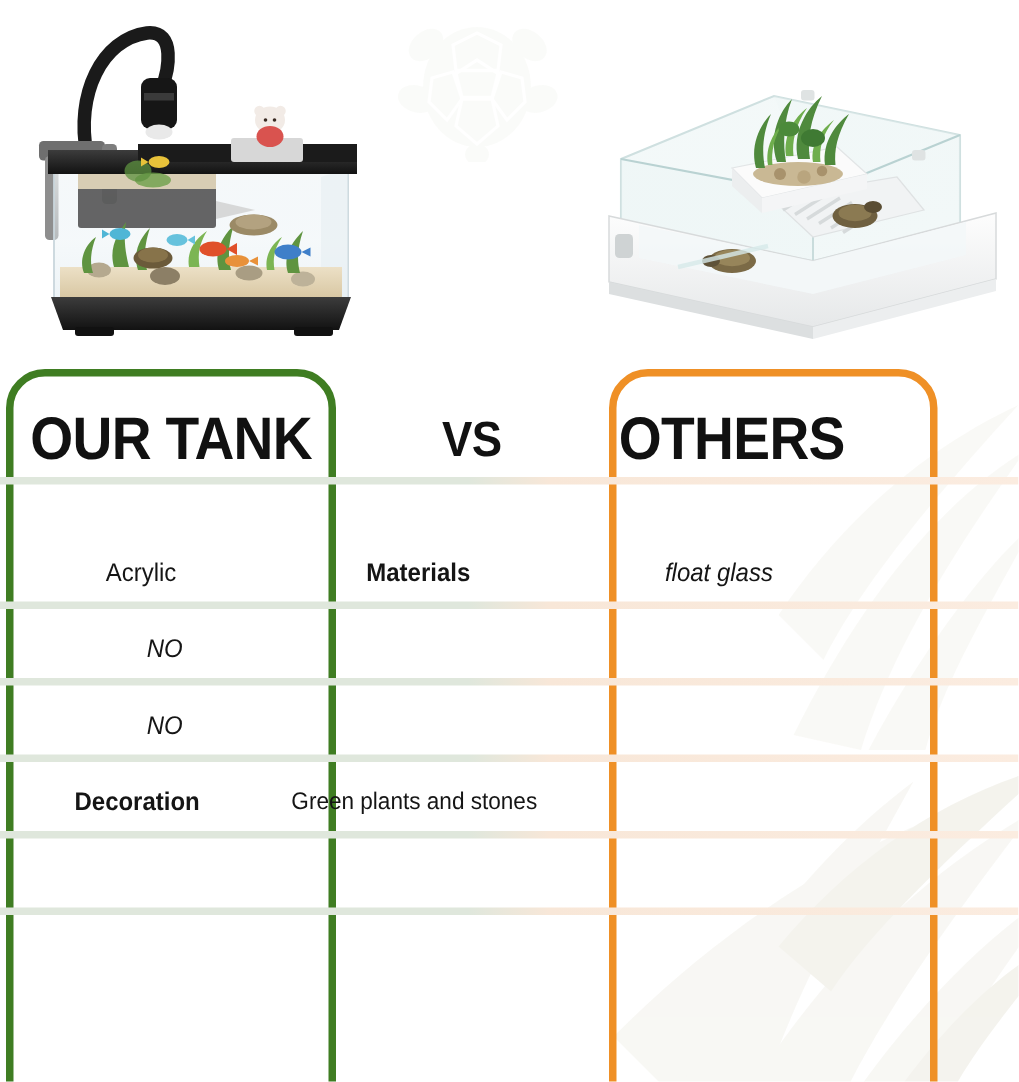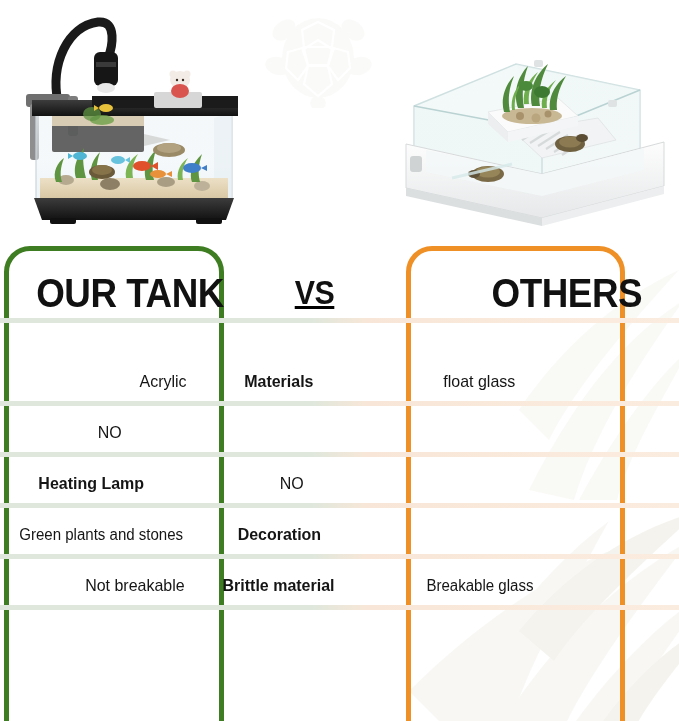--- a/index.html
+++ b/index.html
@@ -35,39 +35,39 @@
   .box{position:absolute;border-style:solid;border-width:5px;border-radius:26px;box-sizing:border-box;background:transparent;}
   .box-our{left:4px;top:6px;width:220px;height:650px;border-color:#3f7d22;}
   .box-others{left:406px;top:6px;width:219px;height:650px;border-color:#ef9026;}
 
   
   .sep{position:absolute;left:0;width:679px;height:5px;
        background:linear-gradient(to right,#dfe7dc 0%,#dfe7dc 46%,#f8e7d8 54%,#fbece0 100%);}
 
   
   .heading{position:absolute;top:24px;height:58px;display:flex;align-items:center;}
-  .heading-our{left:4px;width:220px;justify-content:center;padding-left:16px;}
-  .heading-vs{left:224px;width:182px;justify-content:center;text-decoration:underline;}
-  .heading-others{left:406px;width:243px;justify-content:flex-end;}
+  .heading-our{left:4px;width:220px;justify-content:center;}
+  .heading-vs{left:224px;width:182px;justify-content:center;}
+  .heading-others{left:406px;width:243px;justify-content:flex-start;}
 
   .h-big{
     font-size:40px;font-weight:700;color:#111;letter-spacing:-0.5px;
     transform:scaleX(.92);transform-origin:center;white-space:nowrap;
   }
   .h-vs{
     font-size:33px;font-weight:700;color:#111;letter-spacing:-0.5px;
     transform:scaleX(.92);white-space:nowrap;
   }
 
   
   .row{position:absolute;left:0;width:679px;height:51px;display:flex;}
   .cell{display:flex;align-items:center;justify-content:center;box-sizing:border-box;}
-  .cell-our{width:188px;justify-content:flex-end;}
+  .cell-our{width:188px;}
   .cell-mid{width:182px;justify-content:center;}
-  .cell-others{width:219px;}
+  .cell-others{width:219px;font-style:italic;}
 
   .cell span{
     font-size:17px;color:#151515;white-space:nowrap;
     transform:scaleX(.94);transform-origin:center;
   }
   .cell-mid span{font-weight:600;}
   .cell-our span.tight,.cell-others span.tight{font-size:16px;}
 </style>
 </head>
 <body>
@@ -318,42 +318,28 @@
       </div>
   </div>
 
   <div class="row" style="top:167px">
     <div class="cell cell-others">
         <span>NO</span>
       </div>
   </div>
 
   <div class="row" style="top:218px">
-    <div class="cell cell-mid">
-        <span>Heating Lamp</span>
-      </div>
     <div class="cell cell-others">
         <span>NO</span>
       </div>
   </div>
 
   <div class="row" style="top:269px">
+    <div class="cell cell-mid">
+        <span>Decoration</span>
+      </div>
     <div class="cell cell-our">
         <span class="tight">Green plants and stones</span>
       </div>
-    <div class="cell cell-mid">
-        <span>Decoration</span>
-      </div>
-  </div>
-
-  <div class="row" style="top:320px">
-    <div class="cell cell-our">
-        <span>Not breakable</span>
-      </div>
-    <div class="cell cell-mid">
-        <span>Brittle material</span>
-      </div>
-    <div class="cell cell-others">
-        <span class="tight">Breakable glass</span>
-      </div>
-  </div>
+  </div>
+
 
 </div>
 
 </body></html>

